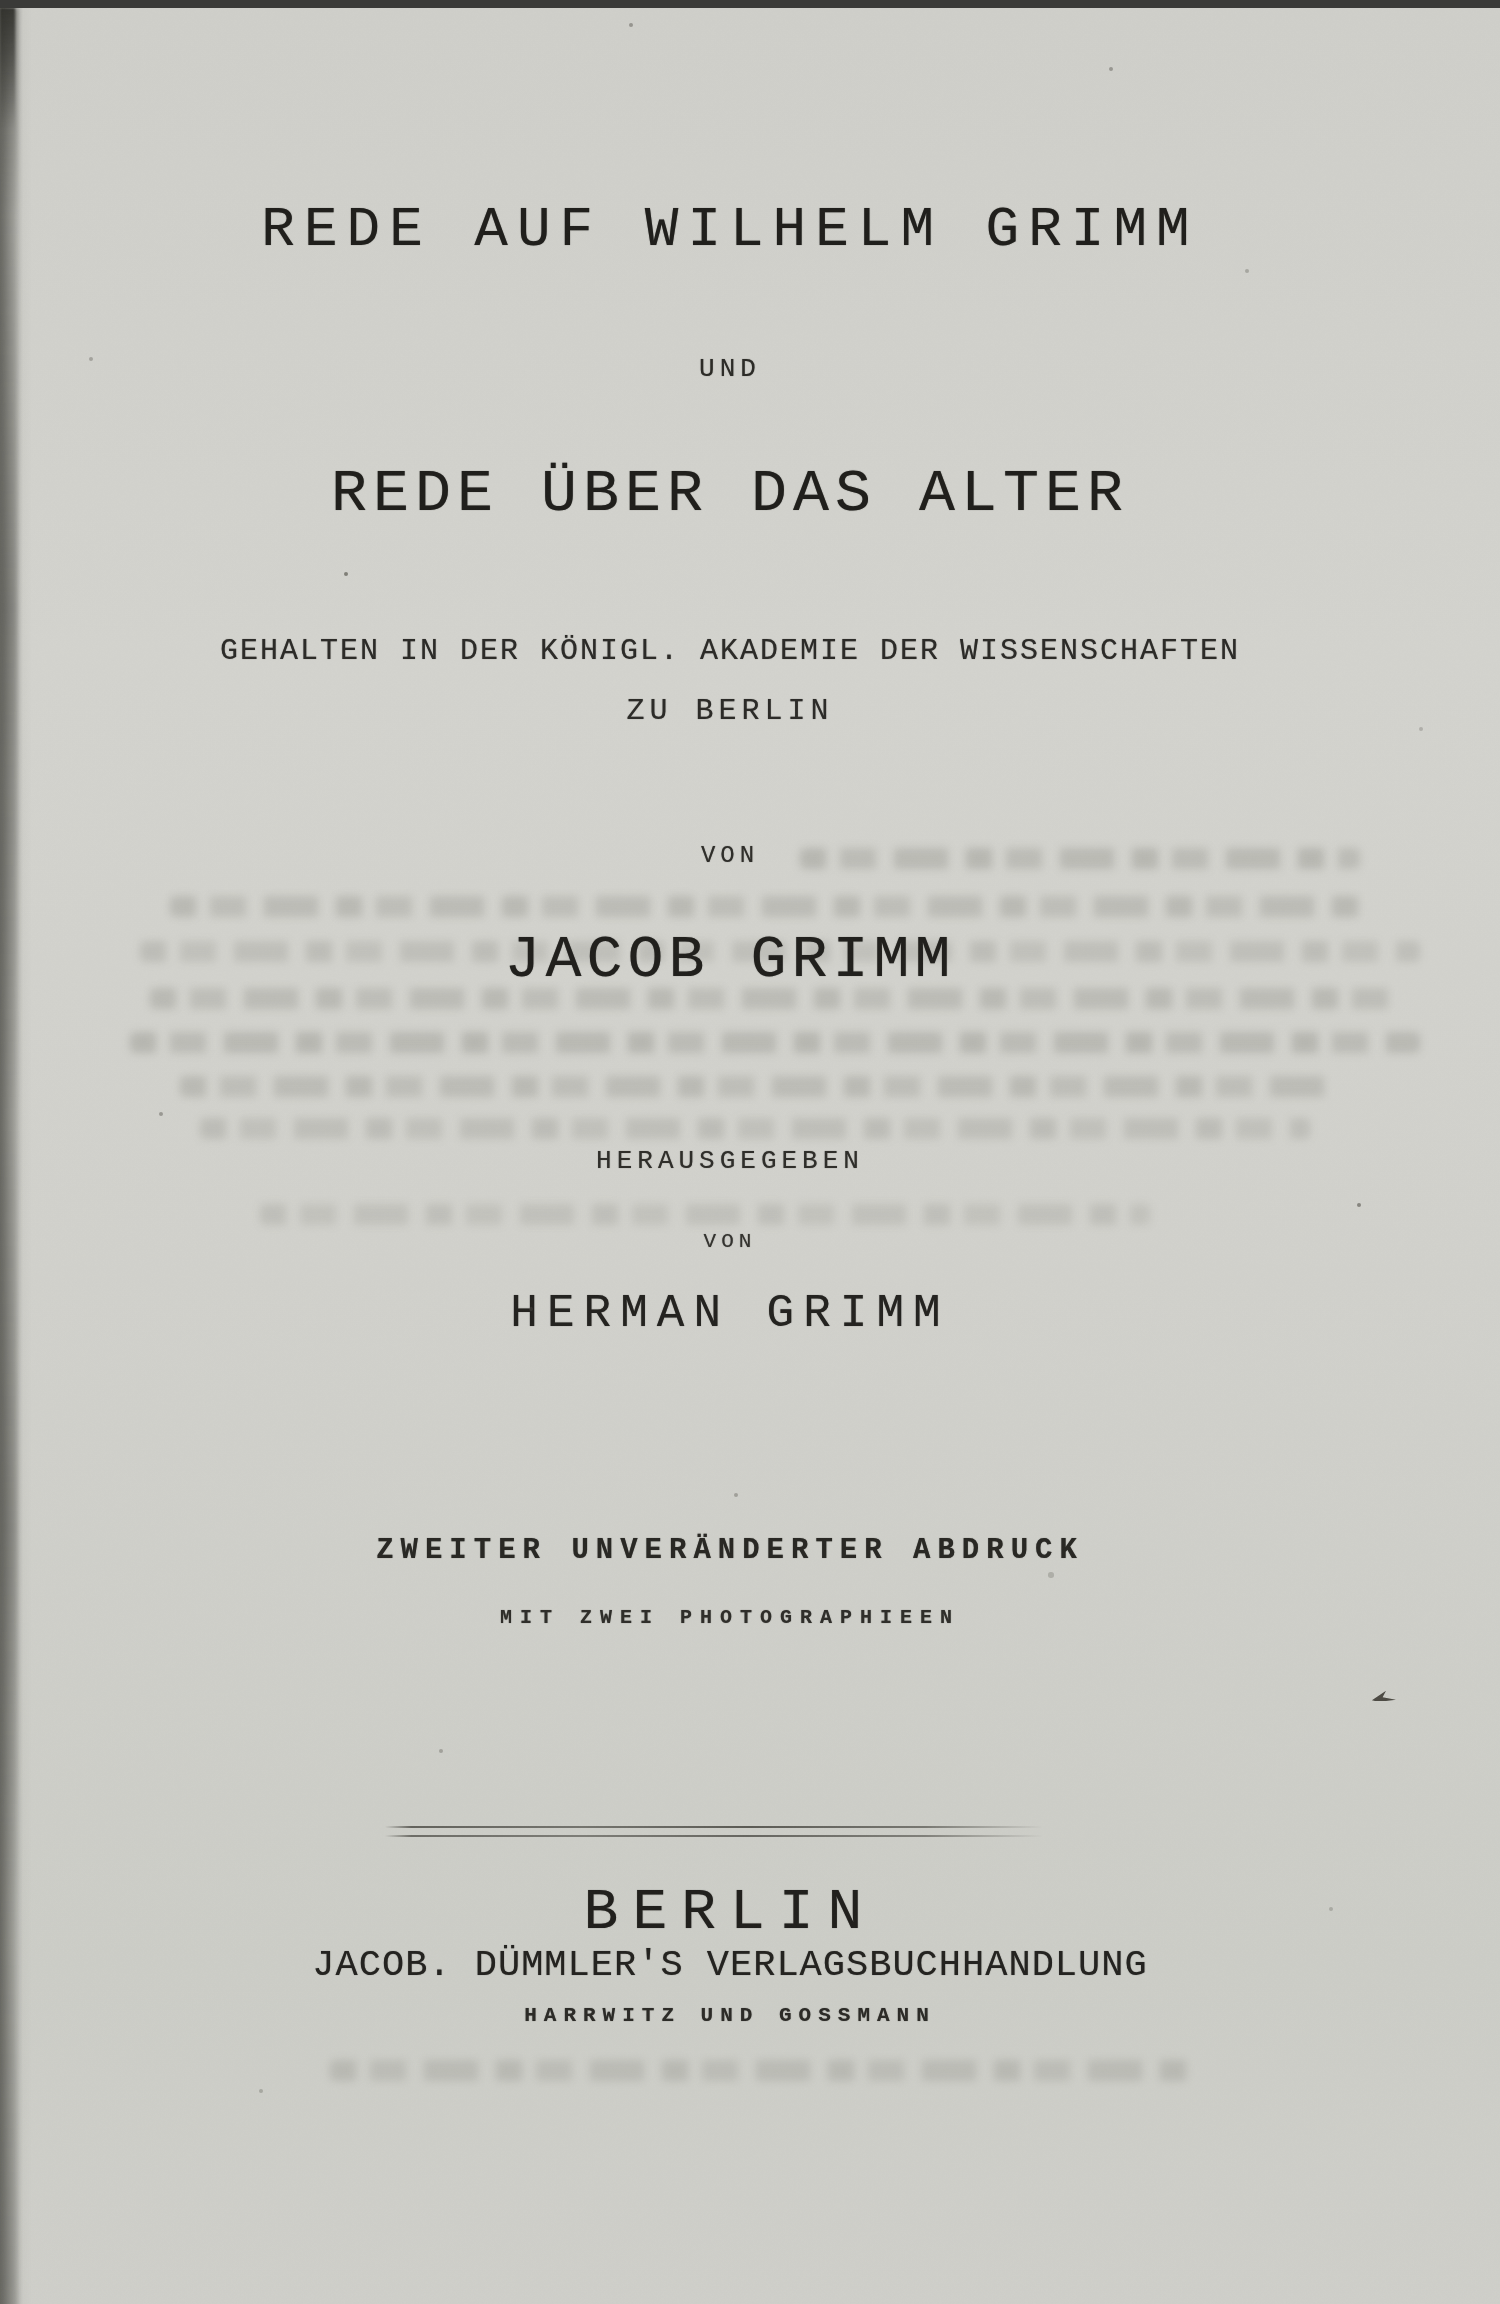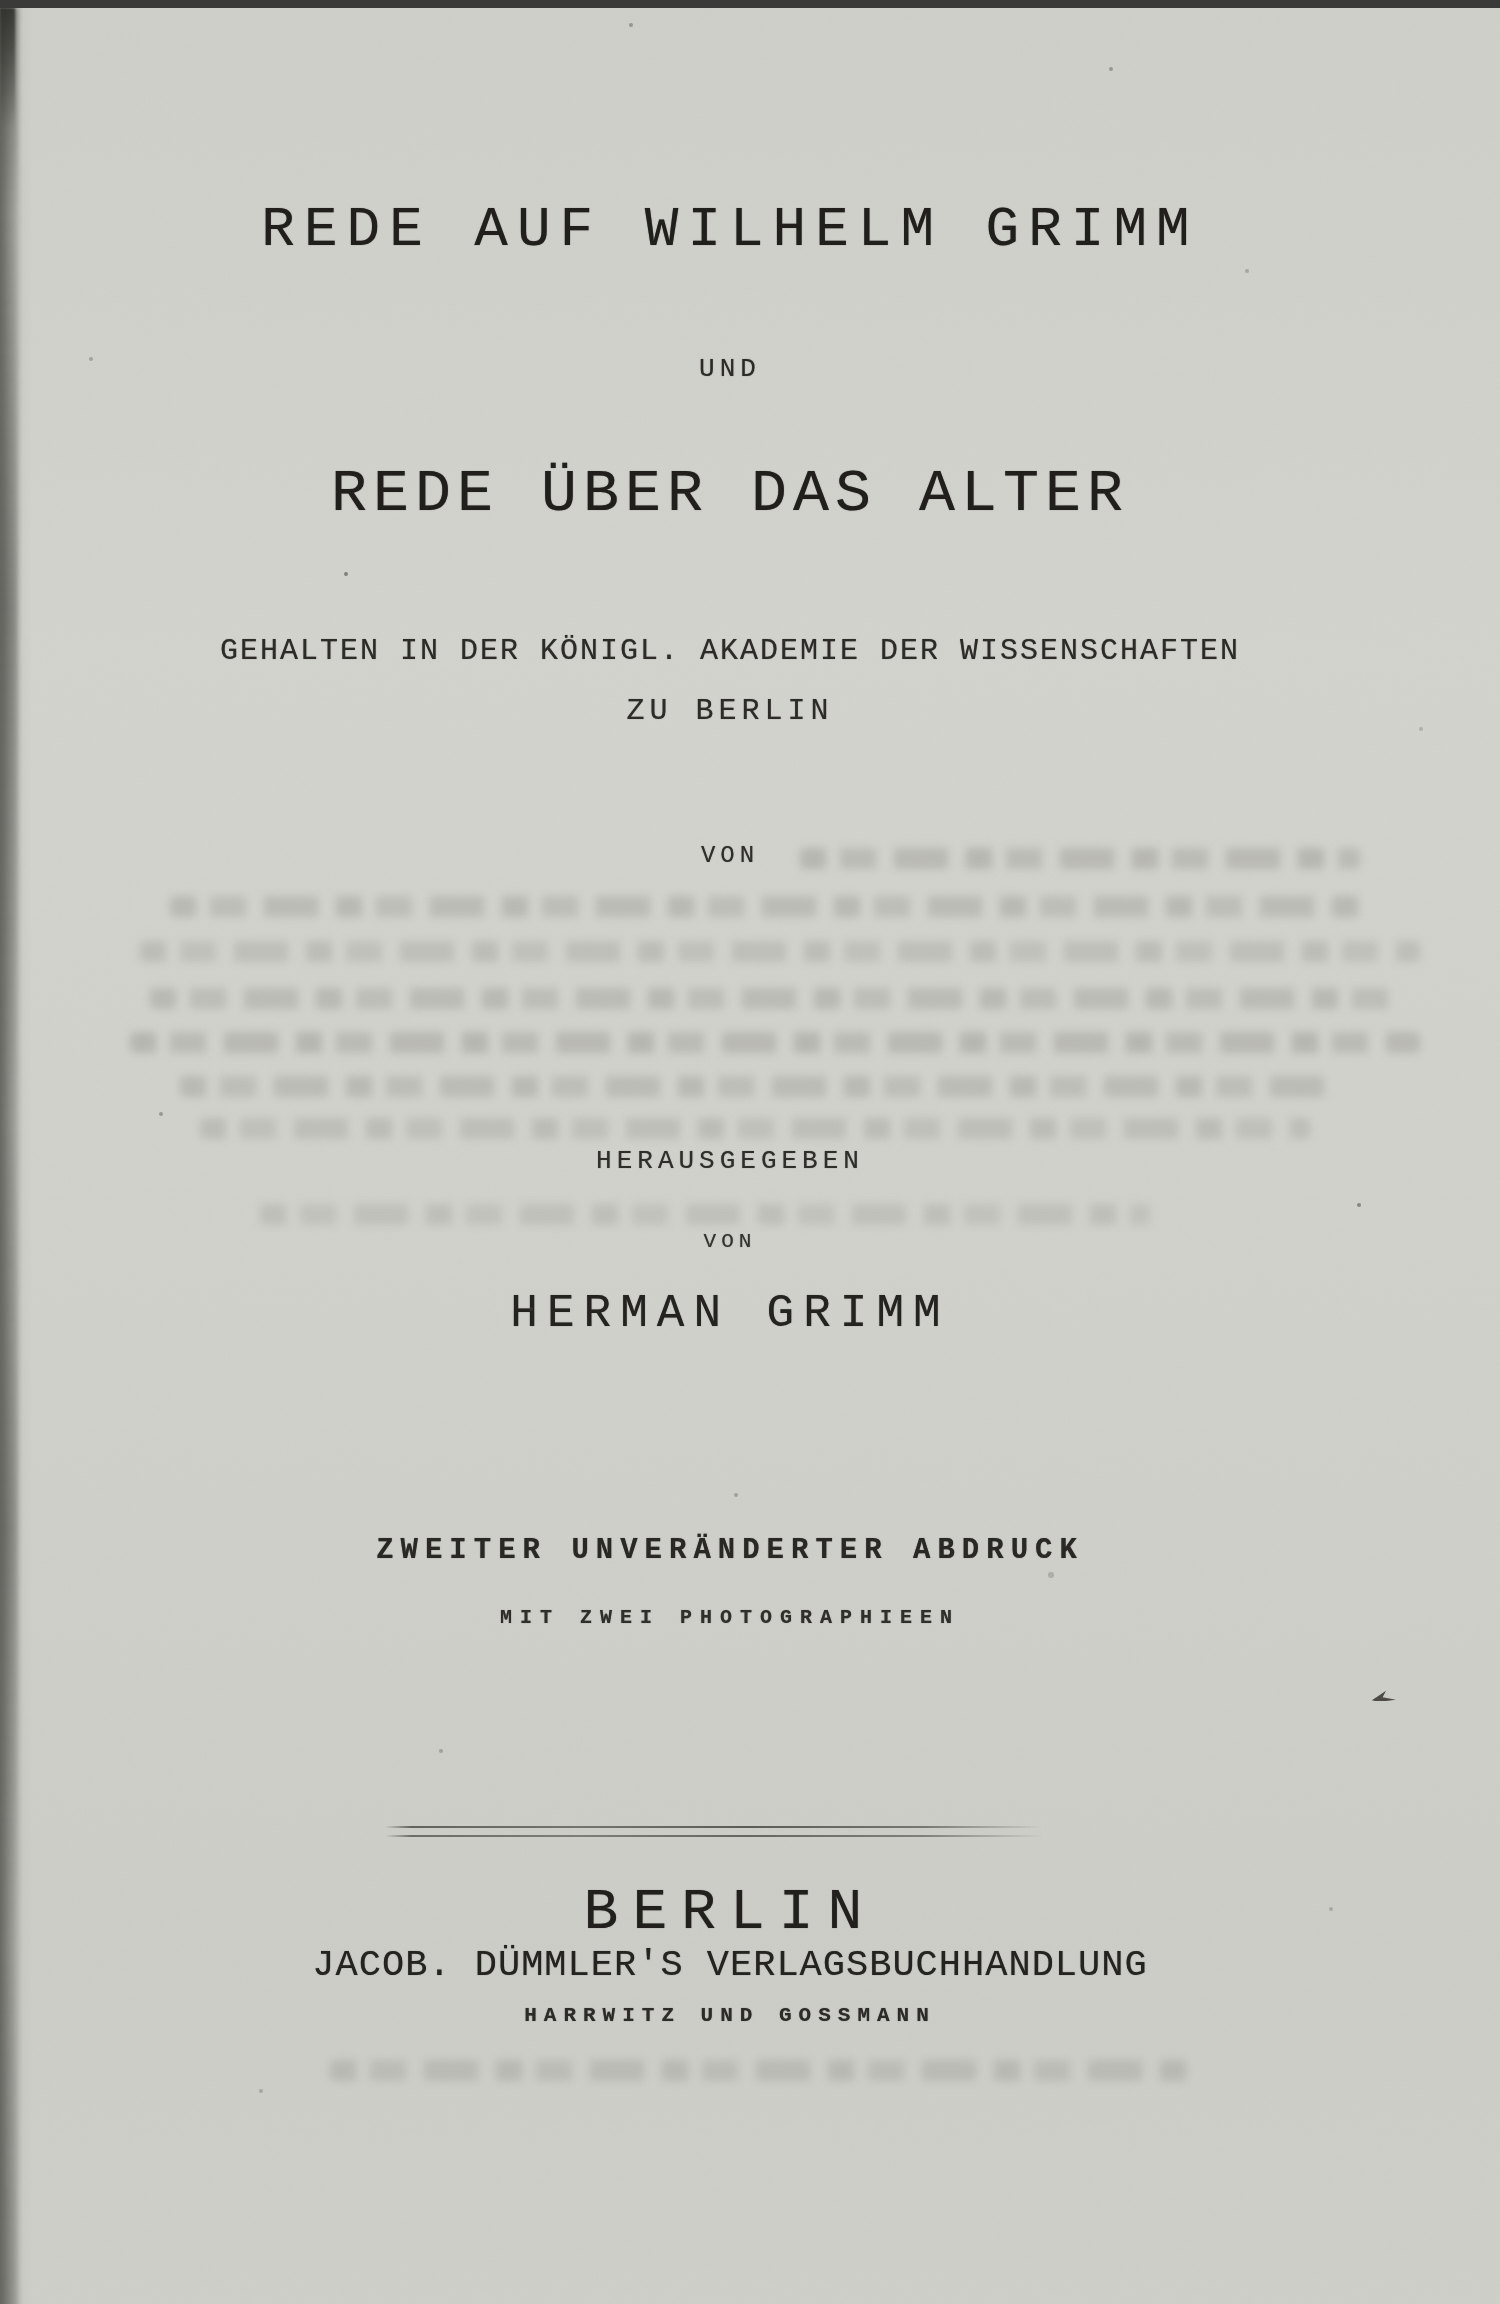--- a/index.html
+++ b/index.html
@@ -132,20 +132,21 @@
   <div class="ghost g9"></div>
 
   <div class="content-line t-main1">REDE AUF WILHELM GRIMM</div>
   <div class="content-line t-und">UND</div>
   <div class="content-line t-main2">REDE ÜBER DAS ALTER</div>
 
   <div class="content-line t-geh">GEHALTEN IN DER KÖNIGL. AKADEMIE DER WISSENSCHAFTEN</div>
   <div class="content-line t-zub">ZU BERLIN</div>
 
   <div class="content-line t-von1">VON</div>
+  <div class="content-line t-jacob">JACOB GRIMM</div>
 
   <div class="content-line t-hrsg">HERAUSGEGEBEN</div>
   <div class="content-line t-von2">VON</div>
   <div class="content-line t-herman">HERMAN GRIMM</div>
 
   <div class="content-line t-zweit">ZWEITER UNVERÄNDERTER ABDRUCK</div>
   <div class="content-line t-mitzw">MIT ZWEI PHOTOGRAPHIEEN</div>
 
   <div class="rule">
     <div class="bar b1"></div>

